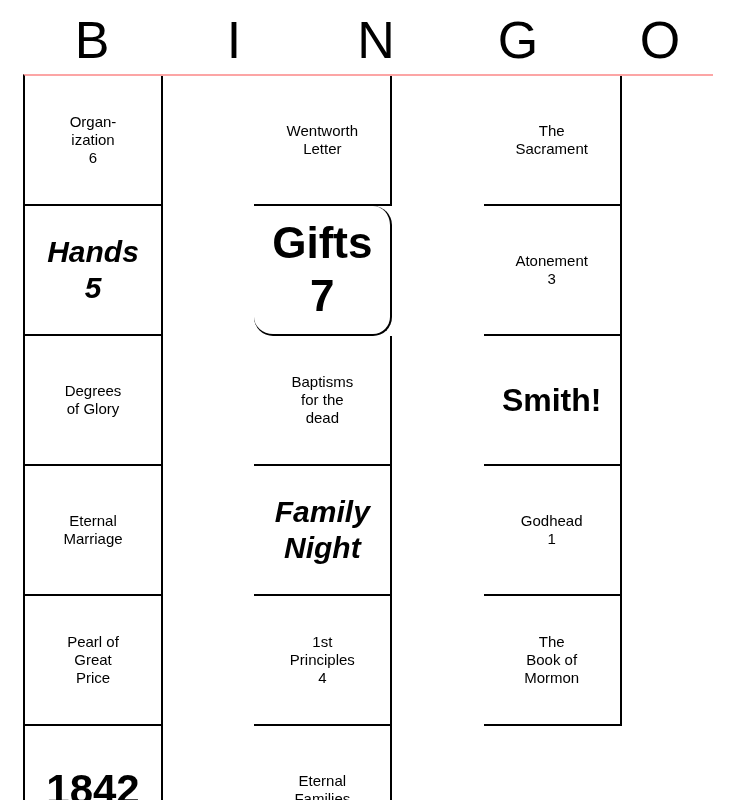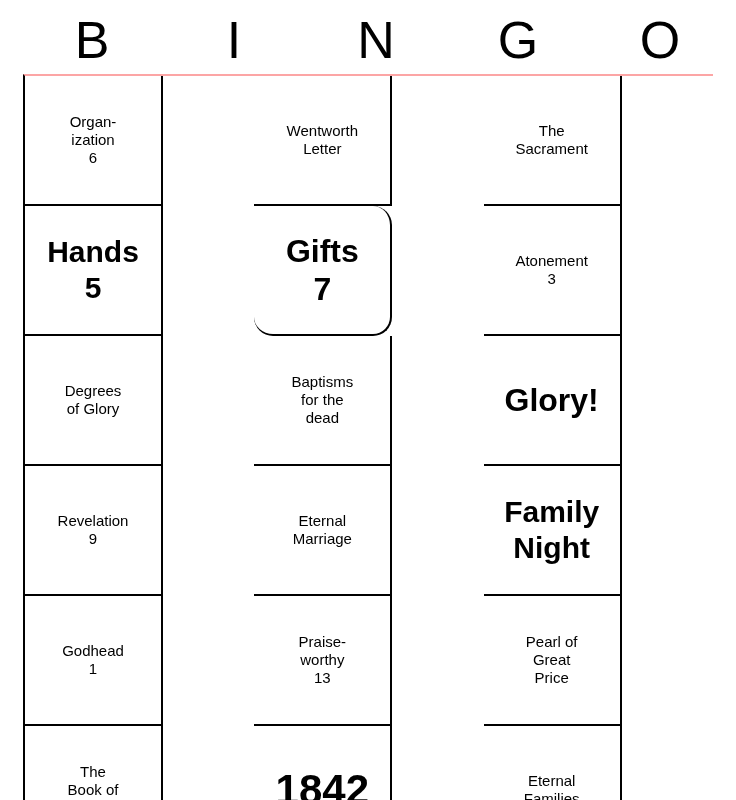--- a/index.html
+++ b/index.html
@@ -44,23 +44,24 @@
       align-items: center;
       justify-content: center;
       text-align: center;
       padding: 4px;
       font-size: 15px;
       line-height: 1.2;
     }
     .bingo-cell.large {
       font-size: 30px;
       font-weight: bold;
+      font-style: italic;
     }
     .bingo-cell.xlarge {
-      font-size: 32px;
+      font-size: 44px;
       font-weight: bold;
       border-radius: 19px;
     }
     .bingo-cell.free {
       font-size: 32px;
       font-weight: bold;
     }
     .bingo-cell.number-large {
       font-size: 42px;
       font-weight: bold;
@@ -79,24 +80,23 @@
     </div>
   <div class="bingo-grid">
   <div class="bingo-cell">Organ-<br>ization<br>6</div>
       <div class="bingo-cell">Wentworth<br>Letter</div>
       <div class="bingo-cell">The<br>Sacrament</div>
       <div class="bingo-cell large">Hands<br>5</div>
       <div class="bingo-cell xlarge">Gifts<br>7</div>
       <div class="bingo-cell">Atonement<br>3</div>
       <div class="bingo-cell">Degrees<br>of Glory</div>
       <div class="bingo-cell">Baptisms<br>for the<br>dead</div>
-      <div class="bingo-cell free">Glory!</div>
-      <div class="bingo-cell">Revelation<br>9</div>
+      <div class="bingo-cell free">Smith!</div>
       <div class="bingo-cell">Eternal<br>Marriage</div>
       <div class="bingo-cell large">Family<br>Night</div>
       <div class="bingo-cell">Godhead<br>1</div>
-      <div class="bingo-cell">Praise-<br>worthy<br>13</div>
       <div class="bingo-cell">Pearl of<br>Great<br>Price</div>
+      <div class="bingo-cell">1st<br>Principles<br>4</div>
       <div class="bingo-cell">The<br>Book of<br>Mormon</div>
       <div class="bingo-cell number-large">1842</div>
       <div class="bingo-cell">Eternal<br>Families</div>
     </div>
 </div>
 
 </body></html>

